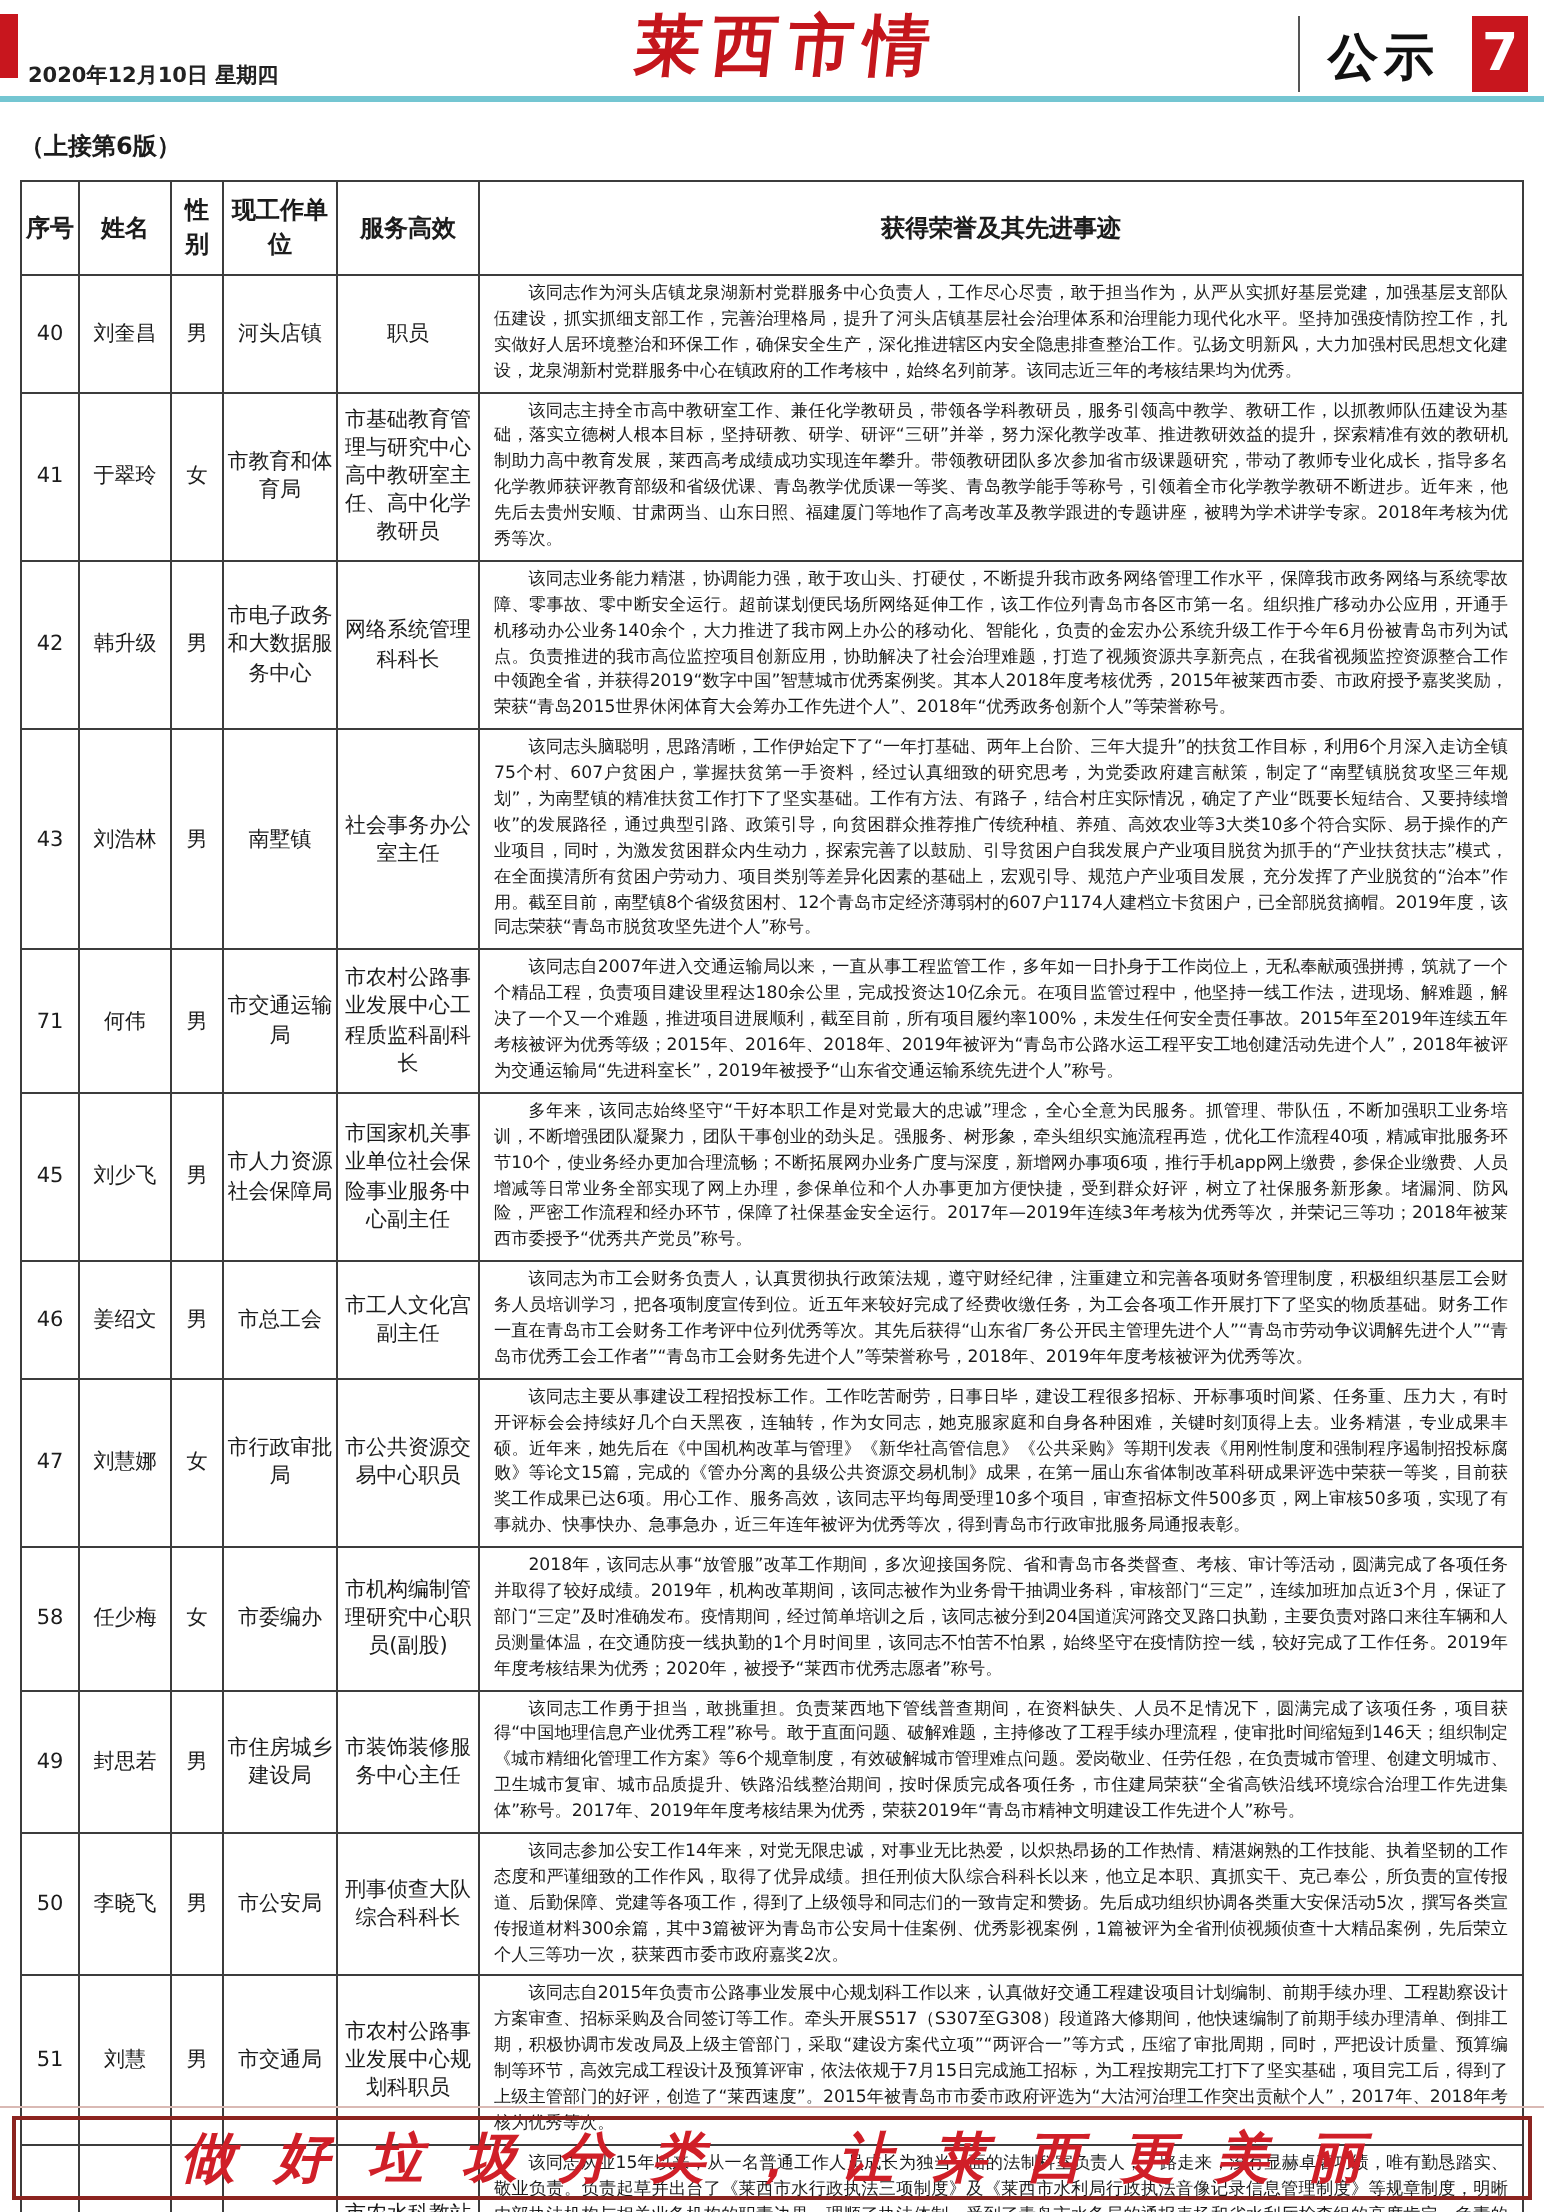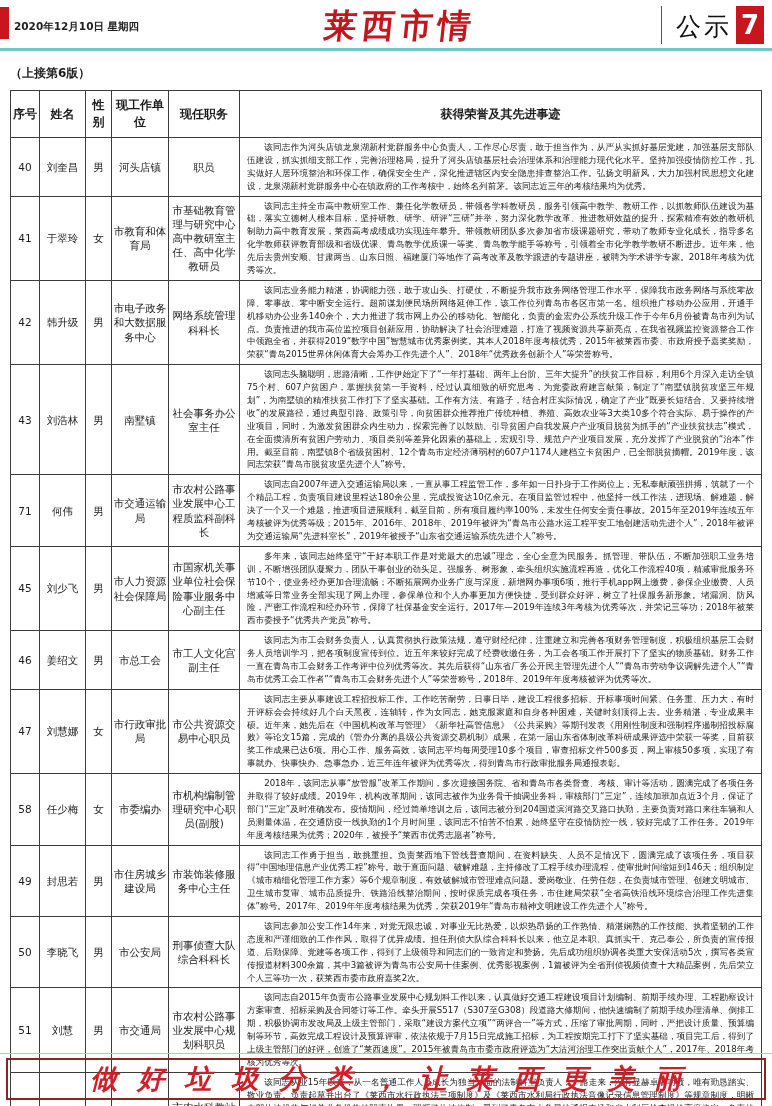--- a/index.html
+++ b/index.html
@@ -6,29 +6,29 @@
   html,body { width: 772px; background:#ffffff; }
   body {
     font-family: "DejaVu Sans", "Liberation Sans", sans-serif;
     color:#1c1c1c;
     position: relative;
     height: 1106px;
     overflow: hidden;
   }
   
   .masthead-bar { position:relative; height:46px; padding:4px 8px 0 14px;
-    display:flex; align-items:center; justify-content:space-between; }
+    display:flex; align-items:flex-end; justify-content:space-between; }
   .red-edge { position:absolute; left:0; top:7px; width:9px; height:32px; background:#c8161e; }
   .date-block { font-size:10.5px; font-weight:bold; line-height:1.55; color:#222; padding-top:3px; }
   .paper-title { font-family:"DejaVu Serif","Liberation Serif",serif;
     font-size:33px; font-weight:bold; color:#c4161c; letter-spacing:5px;
     transform: skewX(-6deg); padding-top:2px; white-space:nowrap; }
   .right-block { display:flex; align-items:stretch; height:38px; }
-  .section-label { font-size:25px; font-weight:normal; color:#111; letter-spacing:3px;
-    border-left:1px solid #555; padding:4px 4px 0 14px; }
+  .section-label { font-size:25px; font-weight:bold; color:#111; letter-spacing:3px;
+    border-left:1px solid #555; padding:4px 16px 0 14px; }
   .page-no-box { width:28px; background:#c8161e; color:#fff; font-size:26px; font-weight:bold;
     display:flex; align-items:center; justify-content:center; }
   .teal-rule { height:3px; background:#74c6d2; margin-top:2px; }
   
   .cont-note { font-size:12px; font-weight:bold; margin:14px 10px 8px 10px; }
   
   table.honors { border-collapse:collapse; width:752px; margin:0 auto; table-layout:fixed; }
   table.honors th, table.honors td { border:1px solid #3c3c3c; vertical-align:middle; }
   table.honors th { font-size:12px; font-weight:bold; padding:6px 1px; text-align:center; }
   col.c-no   { width:29px; }
@@ -73,21 +73,21 @@
     <col class="c-unit">
       <col class="c-post">
       <col class="c-deed">
   </colgroup>
   <thead>
     <tr>
       <th>序号</th>
       <th>姓名</th>
       <th>性别</th>
       <th>现工作单位</th>
-      <th>现任职务</th>
+      <th>服务高效</th>
       <th>获得荣誉及其先进事迹</th>
     </tr>
   </thead>
   <tbody id="rows-body">
   <tr>
     <td class="small">40</td>
     <td class="small">刘奎昌</td>
     <td class="small">男</td>
     <td class="small">河头店镇</td>
     <td class="small">职员</td>

